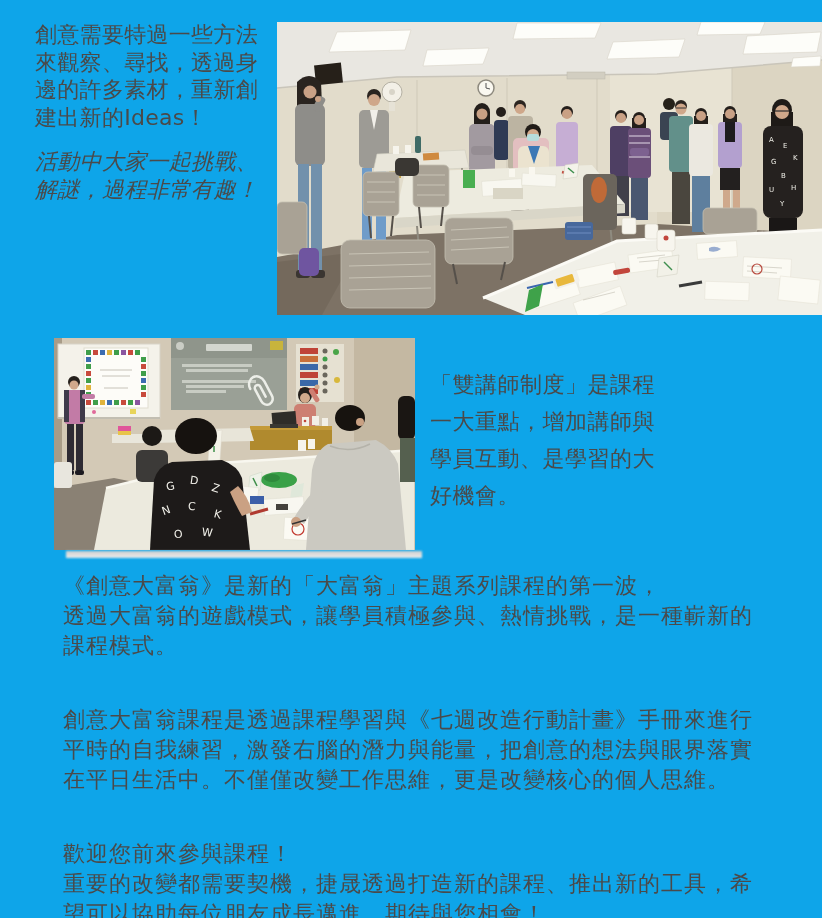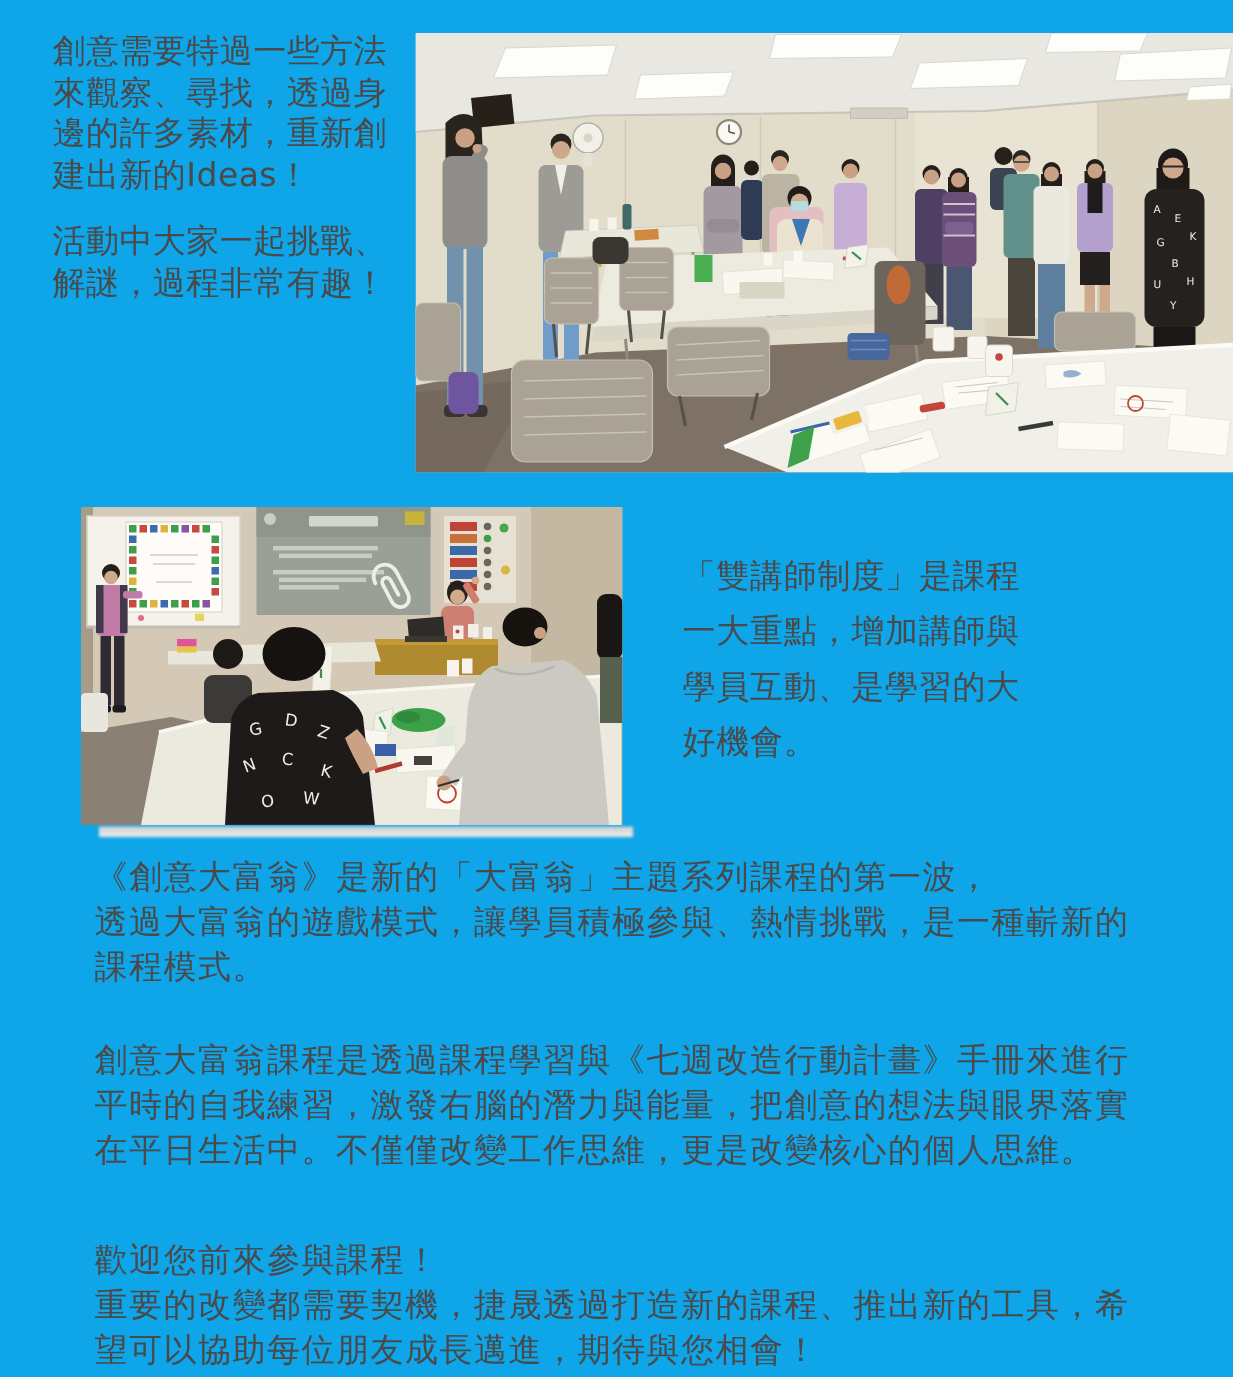--- a/index.html
+++ b/index.html
@@ -1,24 +1,24 @@
 <!DOCTYPE html>
 <html><head>
 <meta charset="utf-8">
 <style>
   html,body{margin:0;padding:0;background:#ffffff;}
   body{width:822px;height:918px;font-family:"DejaVu Sans",sans-serif;color:#4a4a4a;}
   .page{position:relative;width:822px;height:918px;overflow:hidden;background:#0ea5e9;}
   .txtcol p{margin:0;white-space:pre-line;}
   .intro-col{position:absolute;left:35px;top:21px;width:248px;font-size:22px;line-height:27.5px;letter-spacing:0.3px;}
   .intro-col .p2{margin-top:25px;}
-  .intro-col .p3{margin-top:17px;}
-  .dual-col{position:absolute;left:455px;top:366px;width:262px;font-size:22px;line-height:37px;letter-spacing:0.5px;}
+  .intro-col .p3{margin-top:17px;font-style:italic;}
+  .dual-col{position:absolute;left:430px;top:366px;width:262px;font-size:22px;line-height:37px;letter-spacing:0.5px;}
   .body-col{position:absolute;left:63px;top:571px;width:720px;font-size:22px;line-height:30px;letter-spacing:1px;}
-  .body-col .p2{margin-top:31px;font-family:Liberation Serif, serif;}
+  .body-col .p2{margin-top:44px;}
   .body-col .p3{margin-top:44px;}
   figure.photo{position:absolute;margin:0;padding:0;}
   .photo1{left:277px;top:22px;width:545px;height:293px;}
   .photo2{left:54px;top:338px;width:361px;height:212px;}
   .photo svg{display:block;width:100%;height:100%;}
   .photo2-shadow{position:absolute;left:66px;top:551px;width:356px;height:7px;
     background:linear-gradient(#cfcfcf,#ececec);filter:blur(1px);}
 </style>
 </head>
 <body>

